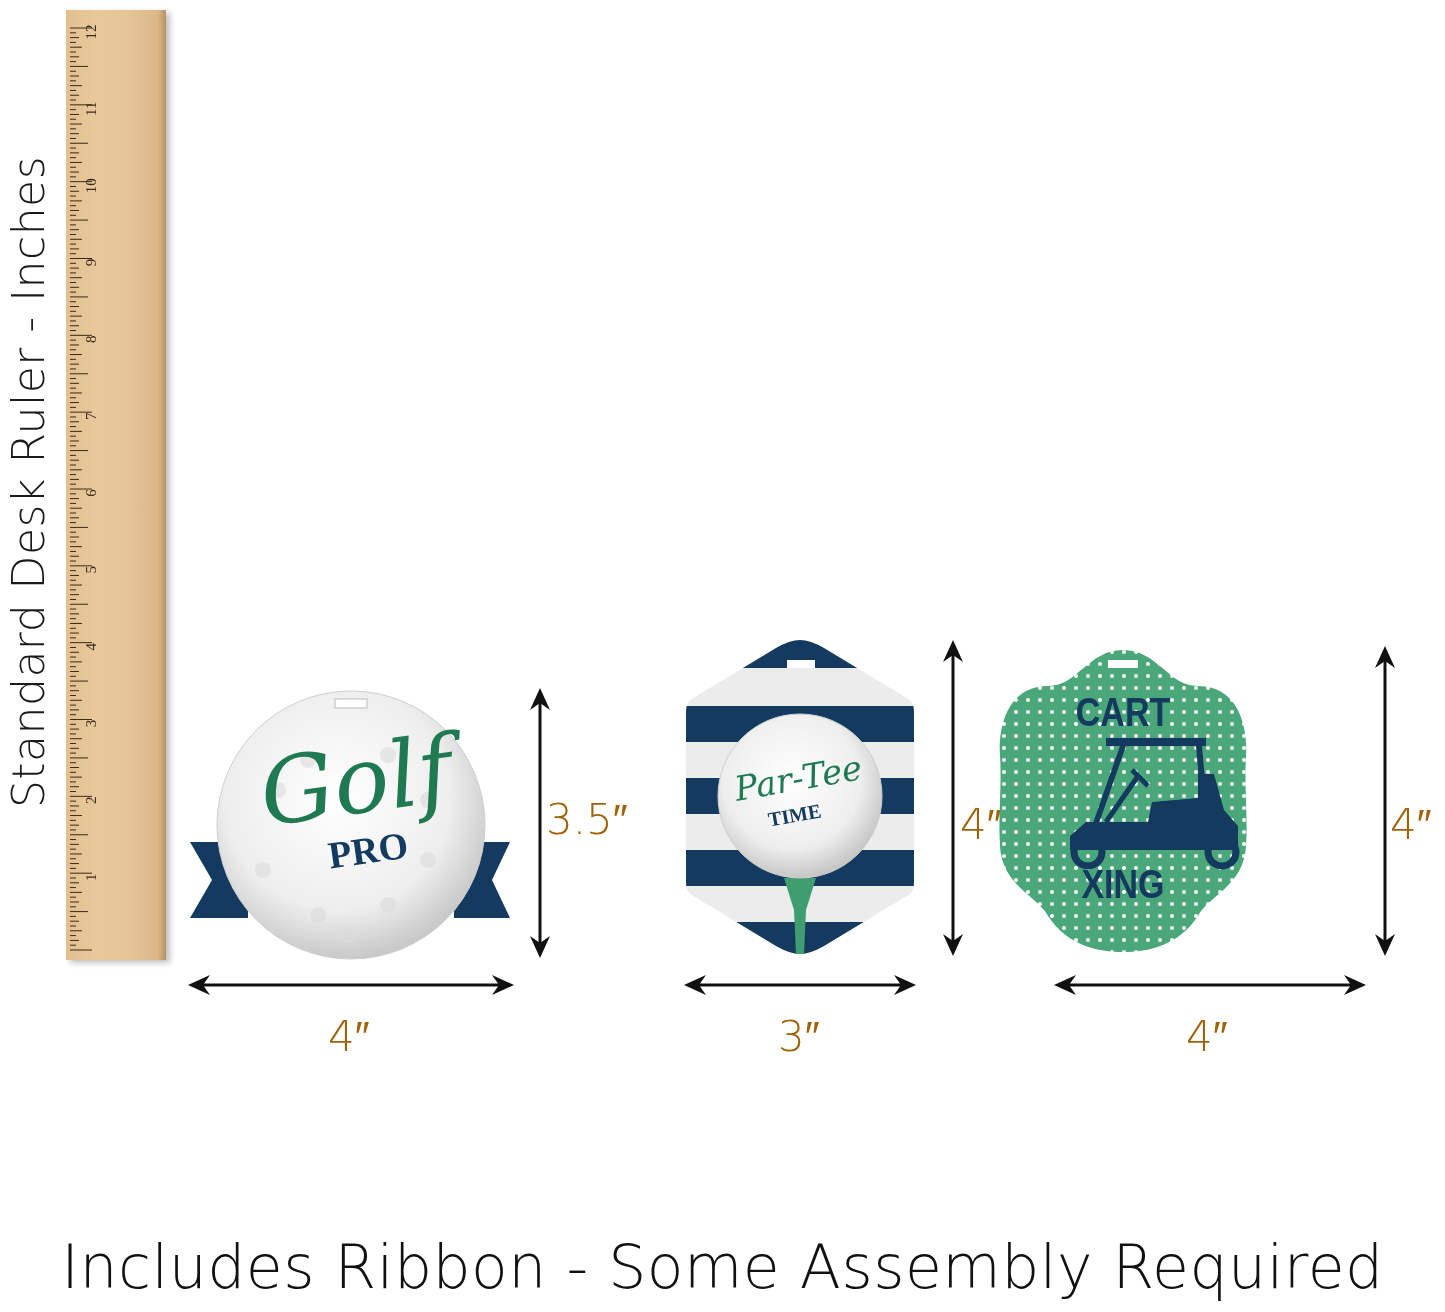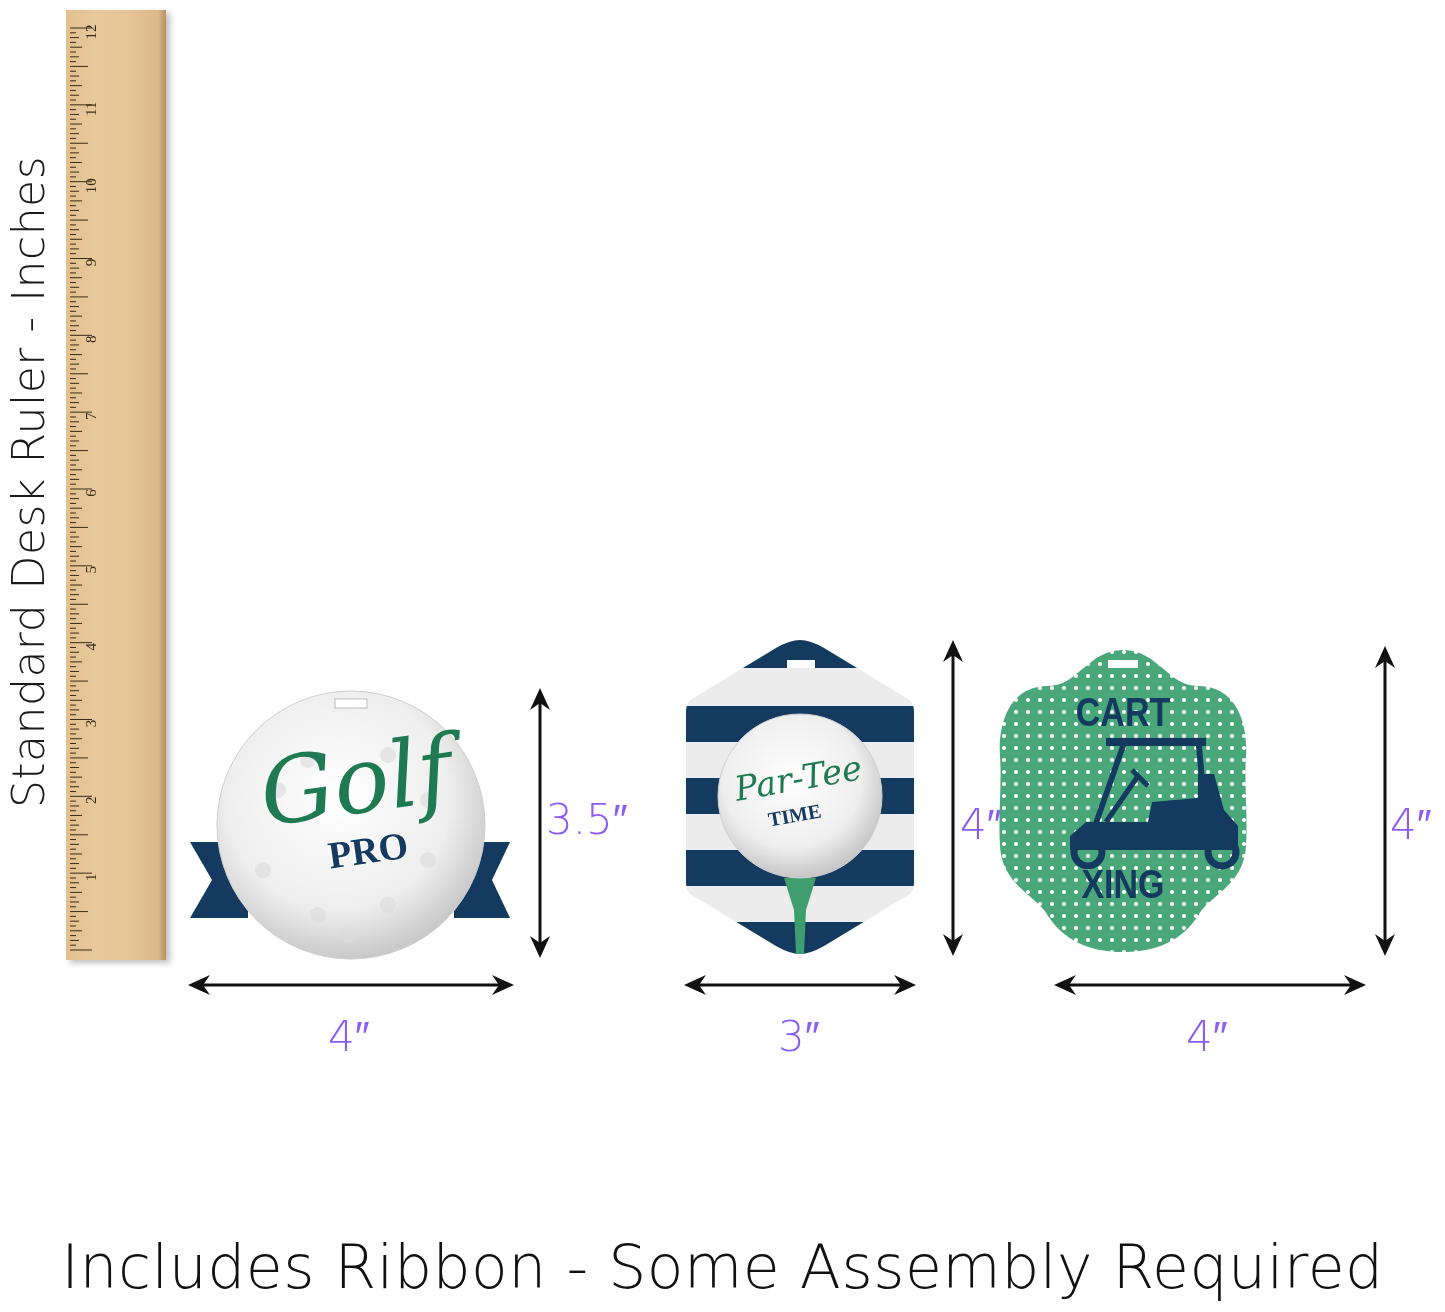--- a/index.html
+++ b/index.html
@@ -15,21 +15,21 @@
       font-family: "DejaVu Sans", sans-serif; }
 
     
     .ruler { left: 66px; top: 10px; width: 100px; height: 950px;
       background: linear-gradient(90deg,#e2bf8f 0%,#e8c99c 30%,#e6c596 60%,#dcb889 92%,#b79064 100%);
       box-shadow: 4px 3px 6px rgba(0,0,0,0.25); }
     .ruler svg { position: absolute; left: 0; top: 0; }
 
     
     .tag { position: absolute; }
-    .dim-label { position: absolute; font-size: 42px; color: #8b5cf6; font-weight: 300;
+    .dim-label { position: absolute; font-size: 42px; color: #a16207; font-weight: 300;
       font-family: "DejaVu Sans", sans-serif; white-space: nowrap; }
     .caption { left: 0; top: 1232px; width: 1445px; text-align: center; font-size: 60px;
       font-weight: 300; color: #111; font-family: "DejaVu Sans", sans-serif; letter-spacing: 0.5px; }
   </style>
 </head>
 <body>
 
 <div class="abs ruler-caption">
   <span>Standard Desk Ruler - Inches</span>
 </div>

